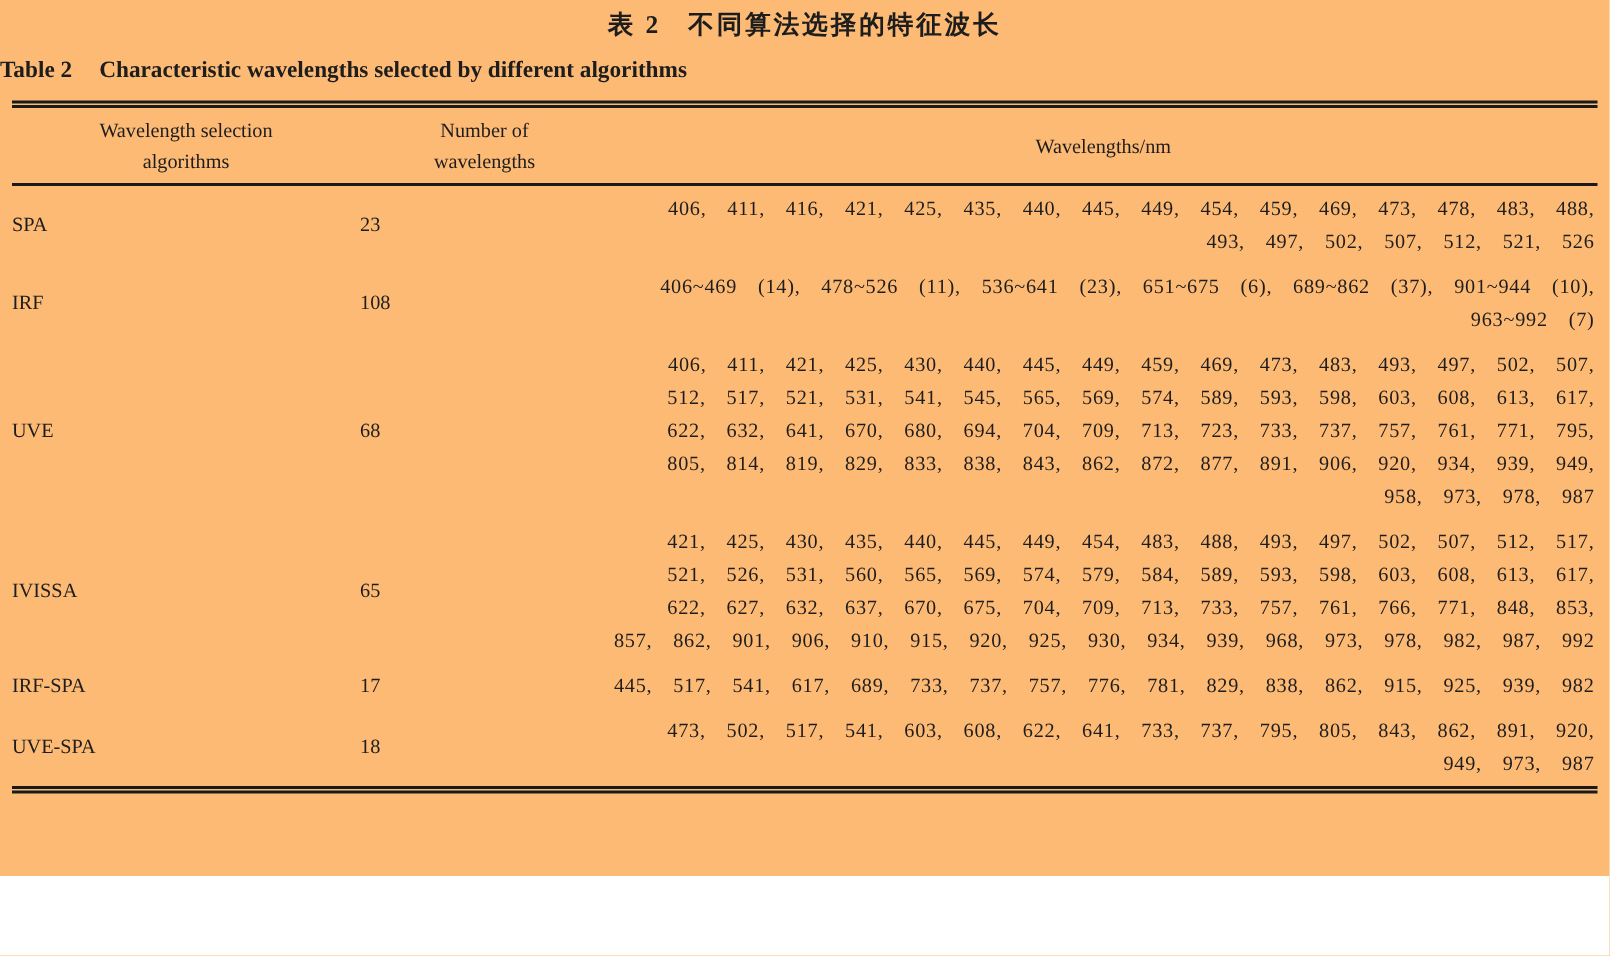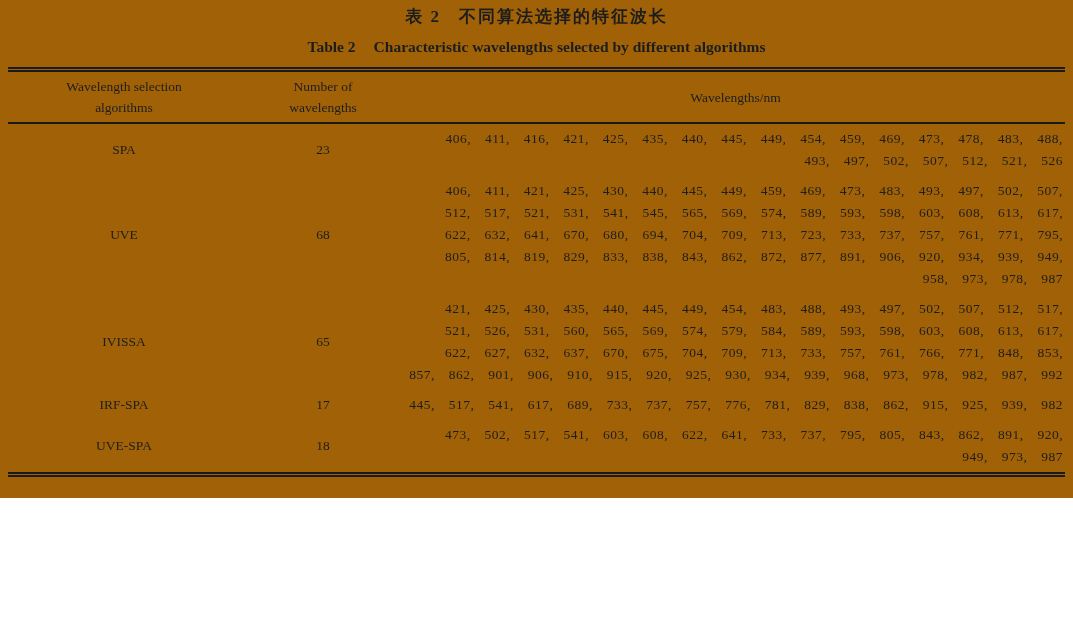--- a/index.html
+++ b/index.html
@@ -1,36 +1,35 @@
 <!DOCTYPE html>
 <html><head>
 <meta charset="utf-8">
 <style>
   html, body { margin: 0; padding: 0; }
   body { background: #ffffff; }
   .page {
     position: relative;
     width: 1073px;
-    height: 498px;
+    height: 584px;
     box-sizing: border-box;
-    background: #a16207;
+    background: #fdba74;
     color: #1d1d1d;
     font-family: "Liberation Serif", "DejaVu Serif", serif;
     padding-top: 5px;
     overflow: hidden;
   }
   .title-zh {
     text-align: center;
     font-weight: bold;
     font-size: 17px;
     letter-spacing: 2px;
     line-height: 24px;
   }
   .title-en {
-    text-align: center;
     font-weight: bold;
     font-size: 15.5px;
     line-height: 22px;
     margin-top: 7px;
   }
   .title-gap { display: inline-block; width: 18px; }
   table.data-table {
     border-collapse: collapse;
     table-layout: fixed;
     width: 1057px;
@@ -50,21 +49,21 @@
     vertical-align: middle;
     padding: 4px 0;
     border-bottom: 2px solid #1a1a1a;
   }
   tbody td {
     font-size: 13.5px;
     line-height: 22px;
     vertical-align: middle;
     padding: 4px 0;
   }
-  td.alg, td.cnt { text-align: center; }
+  td.alg, td.cnt { }
   td.wav {
     text-align: right;
     letter-spacing: 0.5px;
     word-spacing: 10px;
     padding-right: 2px;
   }
 </style>
 </head>
 <body>
 
@@ -93,20 +92,25 @@
         <th>Wavelengths/nm</th>
       </tr>
     </thead>
     <tbody>
       <tr>
         <td class="alg">SPA</td>
         <td class="cnt">23</td>
         <td class="wav">406, 411, 416, 421, 425, 435, 440, 445, 449, 454, 459, 469, 473, 478, 483, 488, 493, 497, 502, 507, 512, 521, 526</td>
       </tr>
       <tr>
+        <td class="alg">IRF</td>
+        <td class="cnt">108</td>
+        <td class="wav">406~469 (14), 478~526 (11), 536~641 (23), 651~675 (6), 689~862 (37), 901~944 (10), 963~992 (7)</td>
+      </tr>
+      <tr>
         <td class="alg">UVE</td>
         <td class="cnt">68</td>
         <td class="wav">406, 411, 421, 425, 430, 440, 445, 449, 459, 469, 473, 483, 493, 497, 502, 507, 512, 517, 521, 531, 541, 545, 565, 569, 574, 589, 593, 598, 603, 608, 613, 617, 622, 632, 641, 670, 680, 694, 704, 709, 713, 723, 733, 737, 757, 761, 771, 795, 805, 814, 819, 829, 833, 838, 843, 862, 872, 877, 891, 906, 920, 934, 939, 949, 958, 973, 978, 987</td>
       </tr>
       <tr>
         <td class="alg">IVISSA</td>
         <td class="cnt">65</td>
         <td class="wav">421, 425, 430, 435, 440, 445, 449, 454, 483, 488, 493, 497, 502, 507, 512, 517, 521, 526, 531, 560, 565, 569, 574, 579, 584, 589, 593, 598, 603, 608, 613, 617, 622, 627, 632, 637, 670, 675, 704, 709, 713, 733, 757, 761, 766, 771, 848, 853, 857, 862, 901, 906, 910, 915, 920, 925, 930, 934, 939, 968, 973, 978, 982, 987, 992</td>
       </tr>
       <tr>

